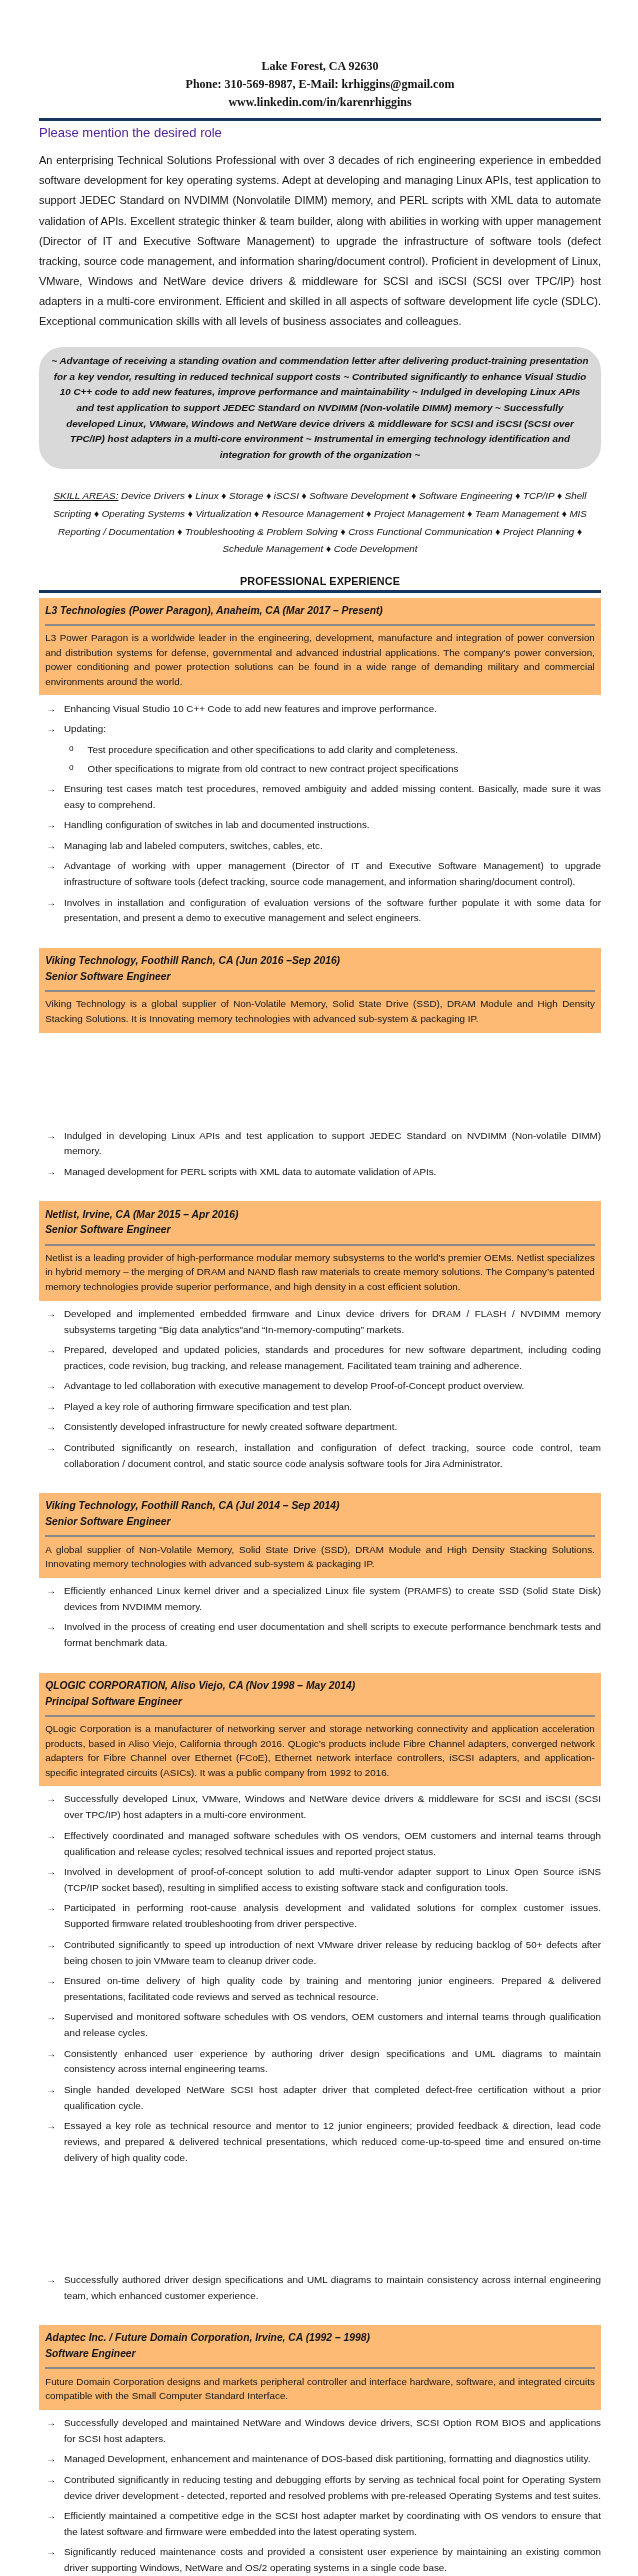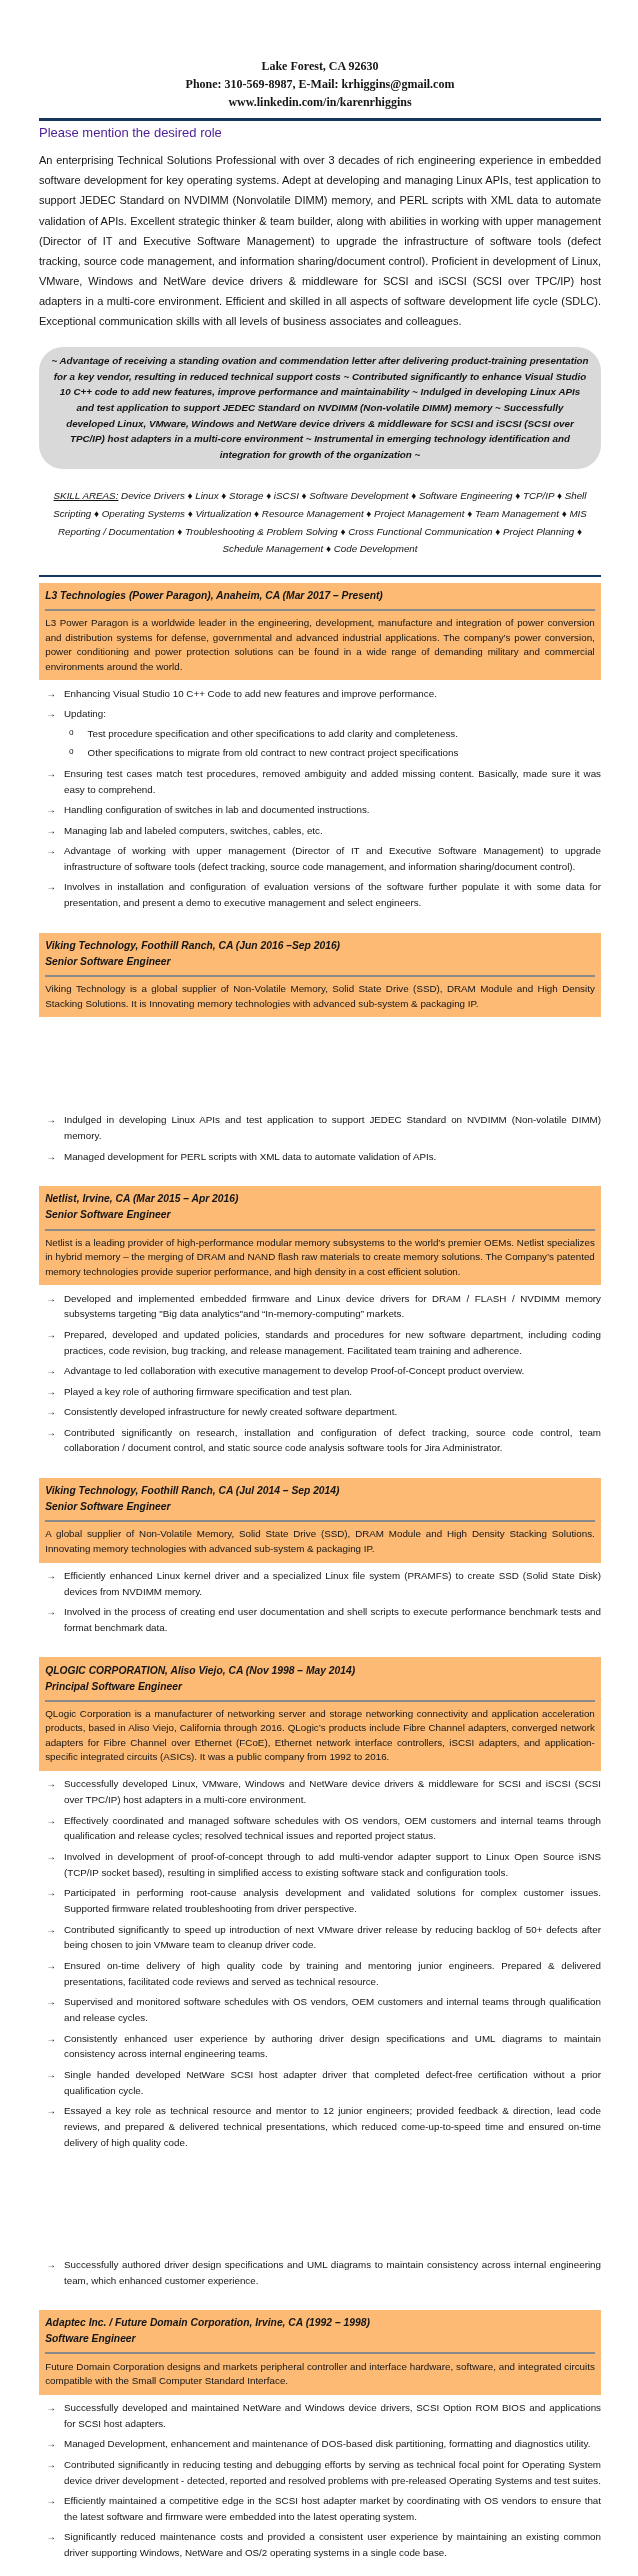--- a/index.html
+++ b/index.html
@@ -61,20 +61,21 @@
   </div>
   <hr class="rule-navy">
   <div class="note">Please mention the desired role</div>
 
   <p class="summary">An enterprising Technical Solutions Professional with over 3 decades of rich engineering experience in embedded software development for key operating systems. Adept at developing and managing Linux APIs, test application to support JEDEC Standard on NVDIMM (Nonvolatile DIMM) memory, and PERL scripts with XML data to automate validation of APIs. Excellent strategic thinker &amp; team builder, along with abilities in working with upper management (Director of IT and Executive Software Management) to upgrade the infrastructure of software tools (defect tracking, source code management, and information sharing/document control). Proficient in development of Linux, VMware, Windows and NetWare device drivers &amp; middleware for SCSI and iSCSI (SCSI over TPC/IP) host adapters in a multi-core environment.  Efficient and skilled in all aspects of software development life cycle (SDLC). Exceptional communication skills with all levels of business associates and colleagues.</p>
 
   <div class="highlights">~ Advantage of receiving a standing ovation and commendation letter after delivering product-training presentation for a key vendor, resulting in reduced technical support costs ~ Contributed significantly to enhance Visual Studio 10 C++ code to add new features, improve performance and maintainability ~ Indulged in developing Linux APIs and test application to support JEDEC Standard on NVDIMM (Non-volatile DIMM) memory ~ Successfully developed Linux, VMware, Windows and NetWare device drivers &amp; middleware for SCSI and iSCSI (SCSI over TPC/IP) host adapters in a multi-core environment ~ Instrumental in emerging technology identification and integration for growth of the organization ~</div>
 
   <p class="skills-para"><span class="skills-label">SKILL AREAS:</span><span> Device Drivers ♦ Linux ♦ Storage ♦ iSCSI ♦ Software Development ♦ Software Engineering ♦ TCP/IP ♦ Shell Scripting ♦ Operating Systems ♦ Virtualization ♦ Resource Management ♦ Project Management ♦ Team Management ♦ MIS Reporting / Documentation ♦ Troubleshooting &amp; Problem Solving ♦ Cross Functional Communication ♦ Project Planning ♦ Schedule Management ♦ Code Development</span></p>
 
+  <div class="sec-title">PROFESSIONAL EXPERIENCE</div>
   <hr class="rule-navy thin">
 
   <div>
       <section class="job">
         <div class="job-box">
           <div class="job-title">L3 Technologies (Power Paragon), Anaheim, CA (Mar 2017 – Present)</div>
           <div class="job-rule"></div>
           <div class="job-desc">L3 Power Paragon is a worldwide leader in the engineering, development, manufacture and integration of power conversion and distribution systems for defense, governmental and advanced industrial applications. The company’s power conversion, power conditioning and power protection solutions can be found in a wide range of demanding military and commercial environments around the world.</div>
         </div>
         <div class="bullets">
@@ -197,21 +198,21 @@
           <div class="bullet">
             <span class="arrow">→</span>
             <div class="btext">Successfully developed Linux, VMware, Windows and NetWare device drivers &amp; middleware for SCSI and iSCSI (SCSI over TPC/IP) host adapters in a multi-core environment.</div>
           </div>
           <div class="bullet">
             <span class="arrow">→</span>
             <div class="btext">Effectively coordinated and managed software schedules with OS vendors, OEM customers and internal teams through qualification and release cycles; resolved technical issues and reported project status.</div>
           </div>
           <div class="bullet">
             <span class="arrow">→</span>
-            <div class="btext">Involved in development of proof-of-concept through to add multi-vendor adapter support to Linux Open Source iSNS (TCP/IP socket based), resulting in simplified access to existing software stack and configuration tools.</div>
+            <div class="btext">Involved in development of proof-of-concept solution to add multi-vendor adapter support to Linux Open Source iSNS (TCP/IP socket based), resulting in simplified access to existing software stack and configuration tools.</div>
           </div>
           <div class="bullet">
             <span class="arrow">→</span>
             <div class="btext">Participated in performing root-cause analysis development and validated solutions for complex customer issues. Supported firmware related troubleshooting from driver perspective.</div>
           </div>
           <div class="bullet">
             <span class="arrow">→</span>
             <div class="btext">Contributed significantly to speed up introduction of next VMware driver release by reducing backlog of 50+ defects after being chosen to join VMware team to cleanup driver code.</div>
           </div>
           <div class="bullet">

